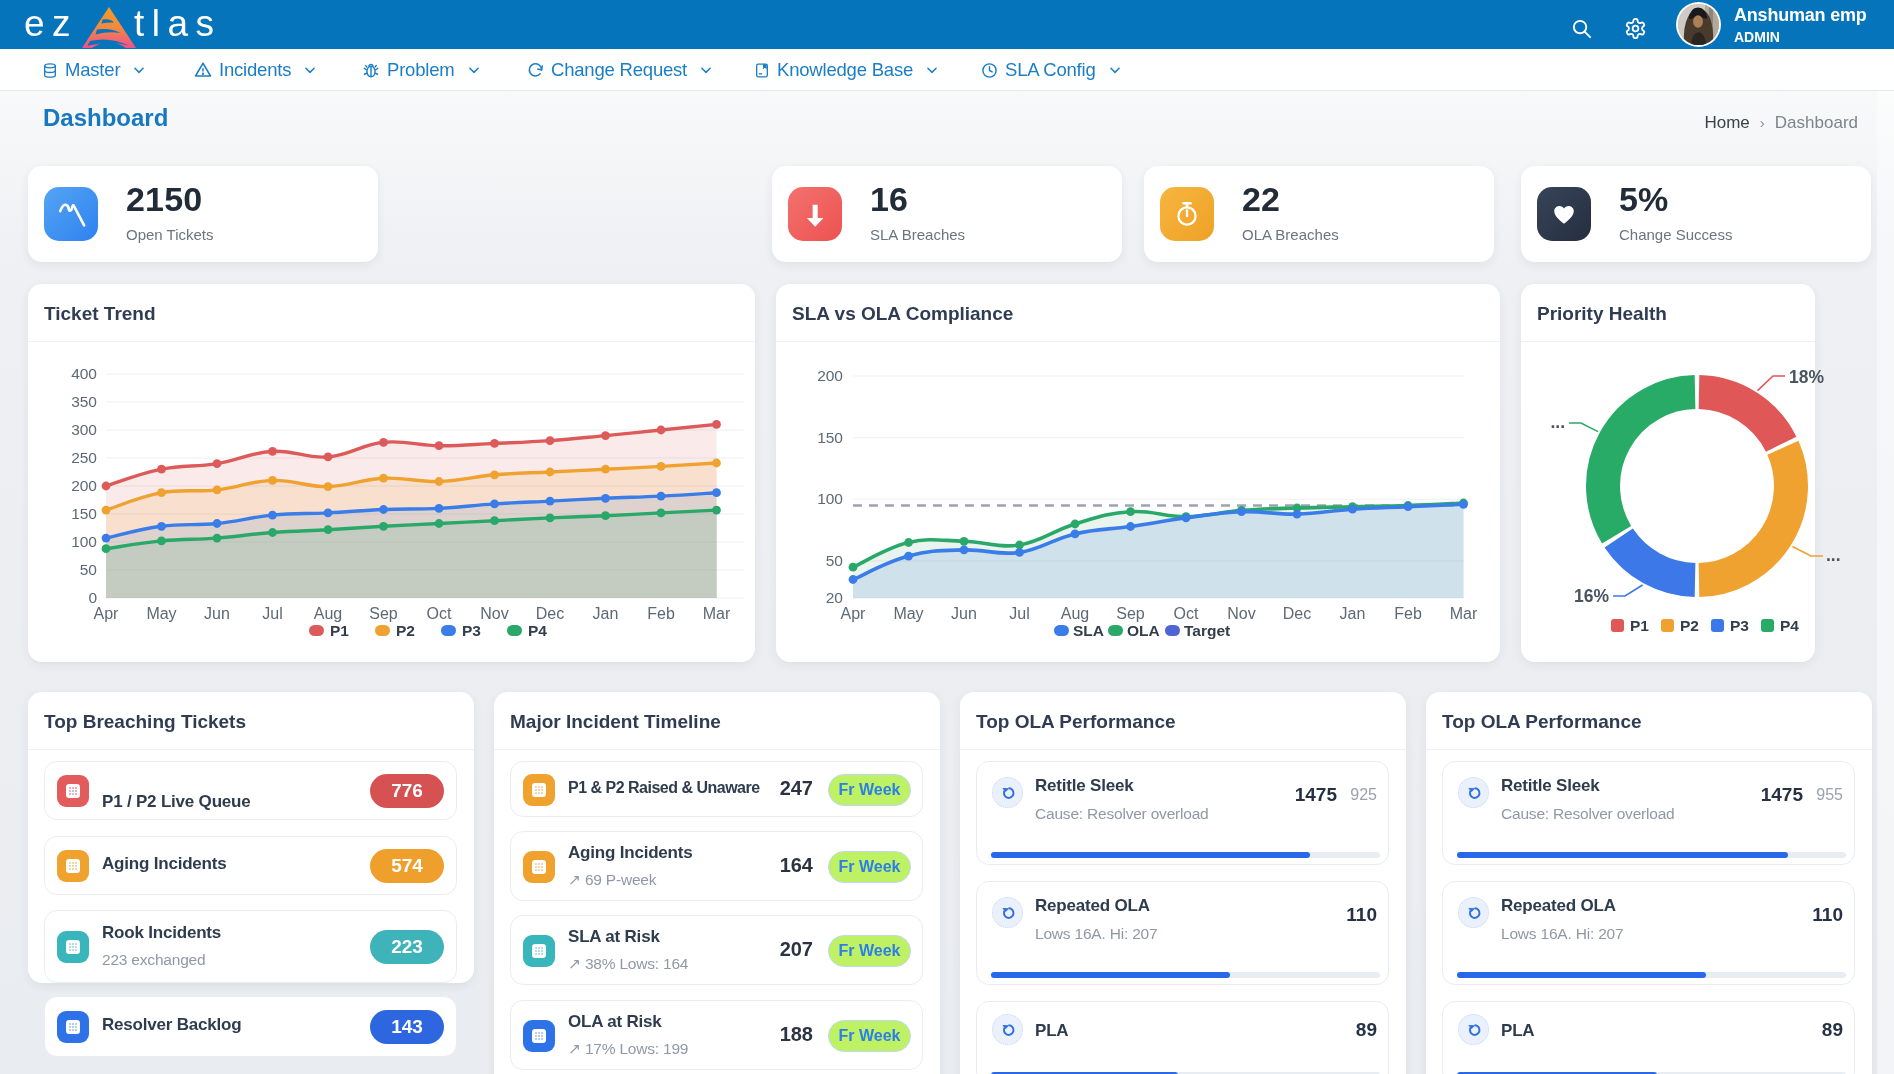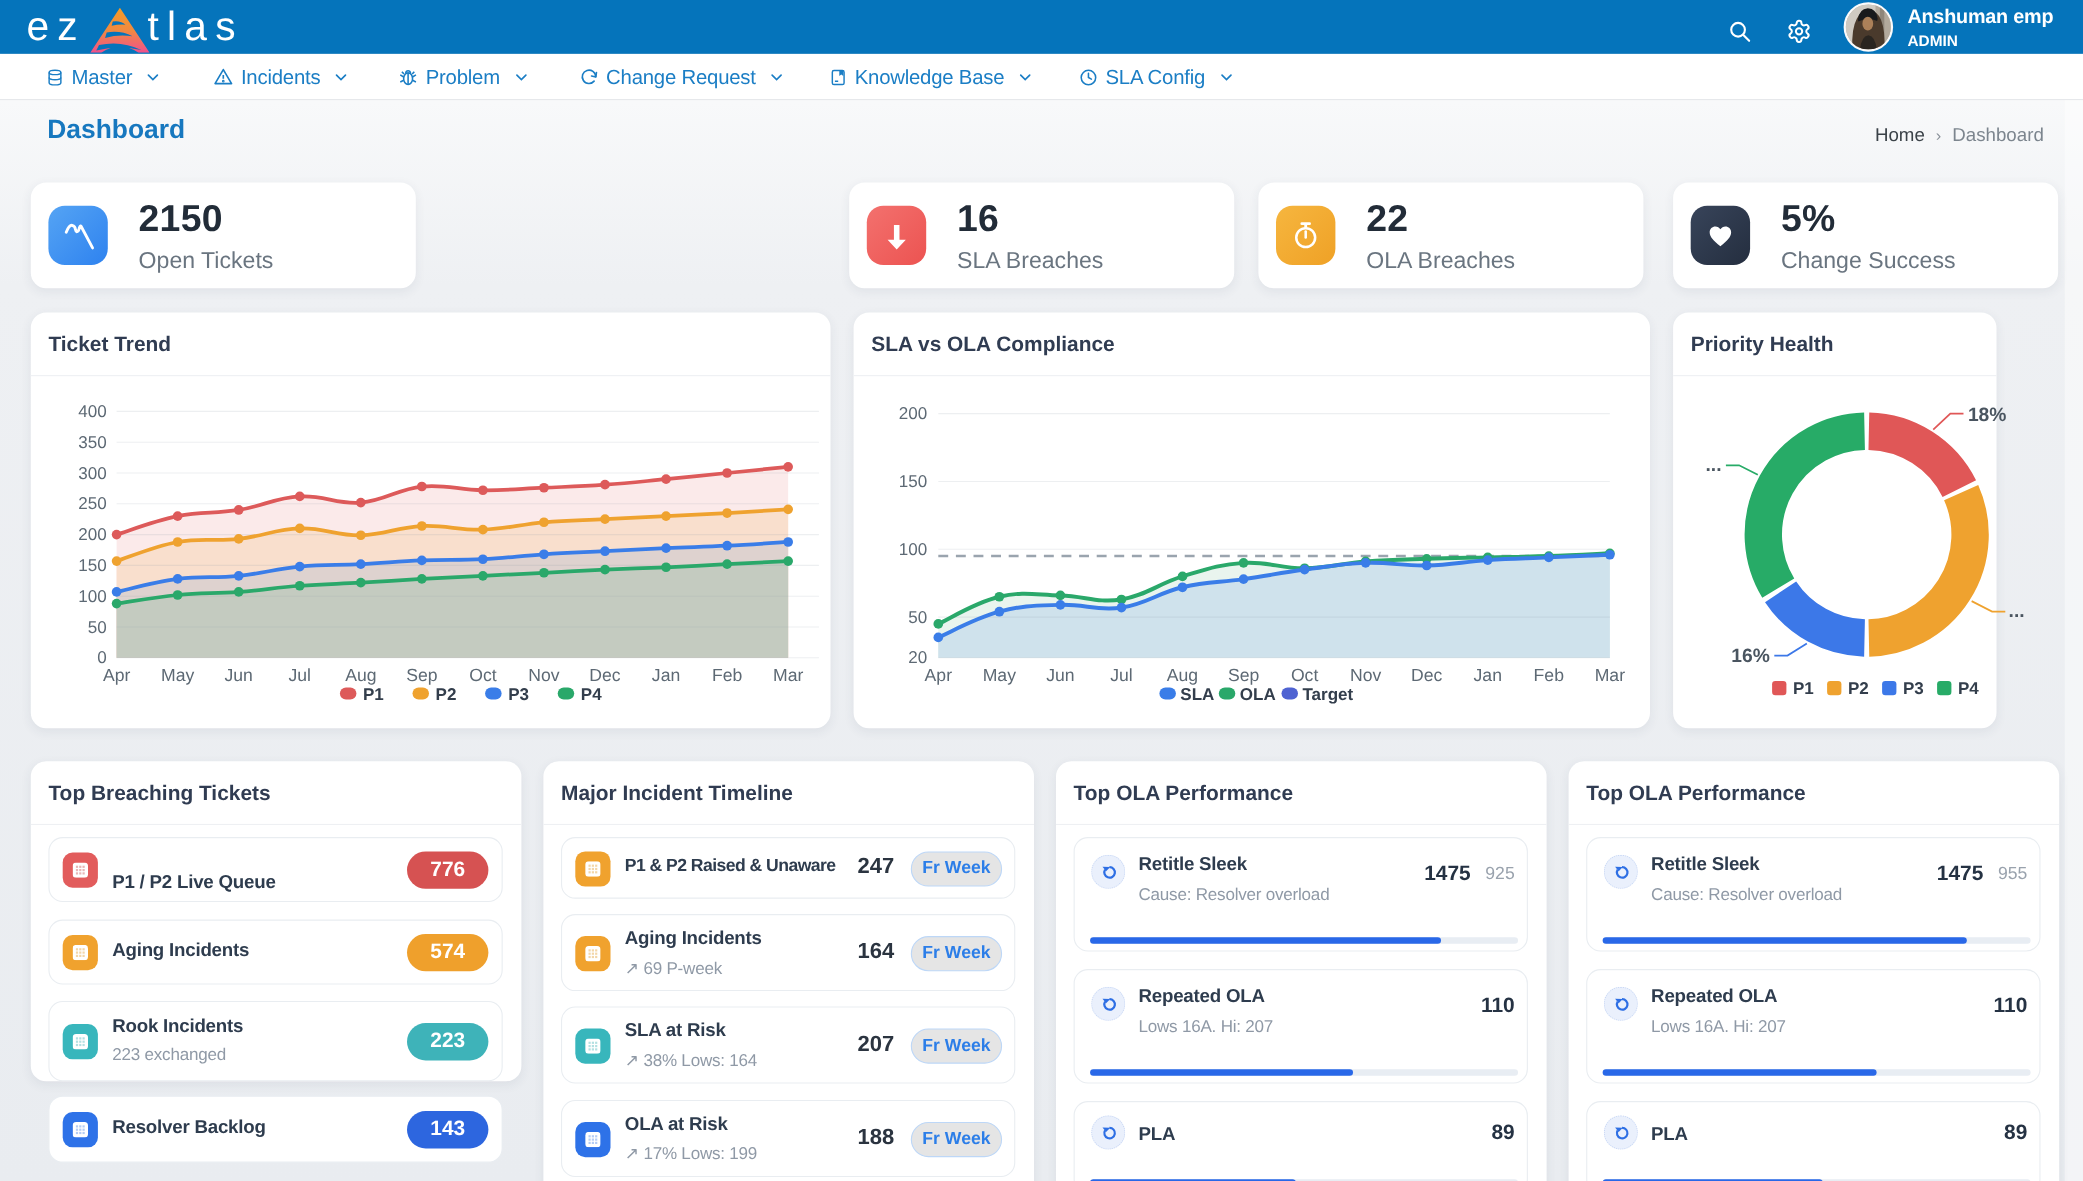--- a/index.html
+++ b/index.html
@@ -34,31 +34,31 @@
   .card { position:absolute; background:#fff; border-radius:14px; box-shadow:0 3px 10px rgba(40,60,90,.07); }
   .ctitle { position:absolute; left:16px; top:19px; font-size:19px; font-weight:bold; color:#303c52; }
   .cdiv { position:absolute; left:0; right:0; top:57px; height:1px; background:#eef0f3; }
   .chartsvg { position:absolute; left:0; top:0; }
 
   
   .kpi { height:96px; width:350px; top:166px; }
   .kico { position:absolute; left:16px; top:21px; width:54px; height:54px; border-radius:15px;
           display:flex; align-items:center; justify-content:center; }
   .knum { position:absolute; left:98px; top:14px; font-size:34px; font-weight:bold; color:#222c38; letter-spacing:0.2px; }
-  .klab { position:absolute; left:98px; top:60px; font-size:21px; color:#6a7580; }
+  .klab { position:absolute; left:98px; top:60px; font-size:15px; color:#6a7580; }
 
   
   .li { position:absolute; left:16px; width:413px; border:1px solid #e9edf1; border-radius:13px; background:#fff; }
   .lico { position:absolute; left:12px; width:32px; height:32px; border-radius:9px; display:flex; align-items:center; justify-content:center; }
   .lit { position:absolute; left:57px; font-size:17px; font-weight:bold; color:#2e3c4e; white-space:nowrap; letter-spacing:-0.2px; }
   .lis { position:absolute; left:57px; font-size:15.5px; color:#8f99a6; white-space:nowrap; letter-spacing:-0.2px; }
   .pill { position:absolute; right:12px; width:74px; height:34px; border-radius:17px; color:#fff;
           font-size:19px; font-weight:bold; display:flex; align-items:center; justify-content:center; }
   .num { position:absolute; font-size:20px; font-weight:bold; color:#2b3440; }
-  .frw { position:absolute; width:83px; height:32px; border-radius:16px; background:#e5e5e5; border:1px solid #bdd7f7;
+  .frw { position:absolute; width:83px; height:32px; border-radius:16px; background:#bef264; border:1px solid #bdd7f7;
          color:#2c7ee8; font-size:16px; font-weight:bold; display:flex; align-items:center; justify-content:center; }
 
   
   .oli { position:absolute; left:16px; width:413px; height:104px; border:1px solid #e9edf1; border-radius:13px; background:#fff; }
   .oico { position:absolute; left:15px; width:31px; height:31px; border-radius:50%; background:#eaf0fc;
           border:1.3px dotted #c9d8f5; display:flex; align-items:center; justify-content:center; }
   .otit { position:absolute; left:58px; font-size:17px; font-weight:bold; color:#2e3c4e; letter-spacing:-0.2px; }
   .osub { position:absolute; left:58px; font-size:15.5px; color:#8f99a6; letter-spacing:-0.2px; }
   .onum { position:absolute; font-size:19px; font-weight:bold; color:#253243; }
   .onum2 { position:absolute; font-size:16px; color:#99a2ad; }

